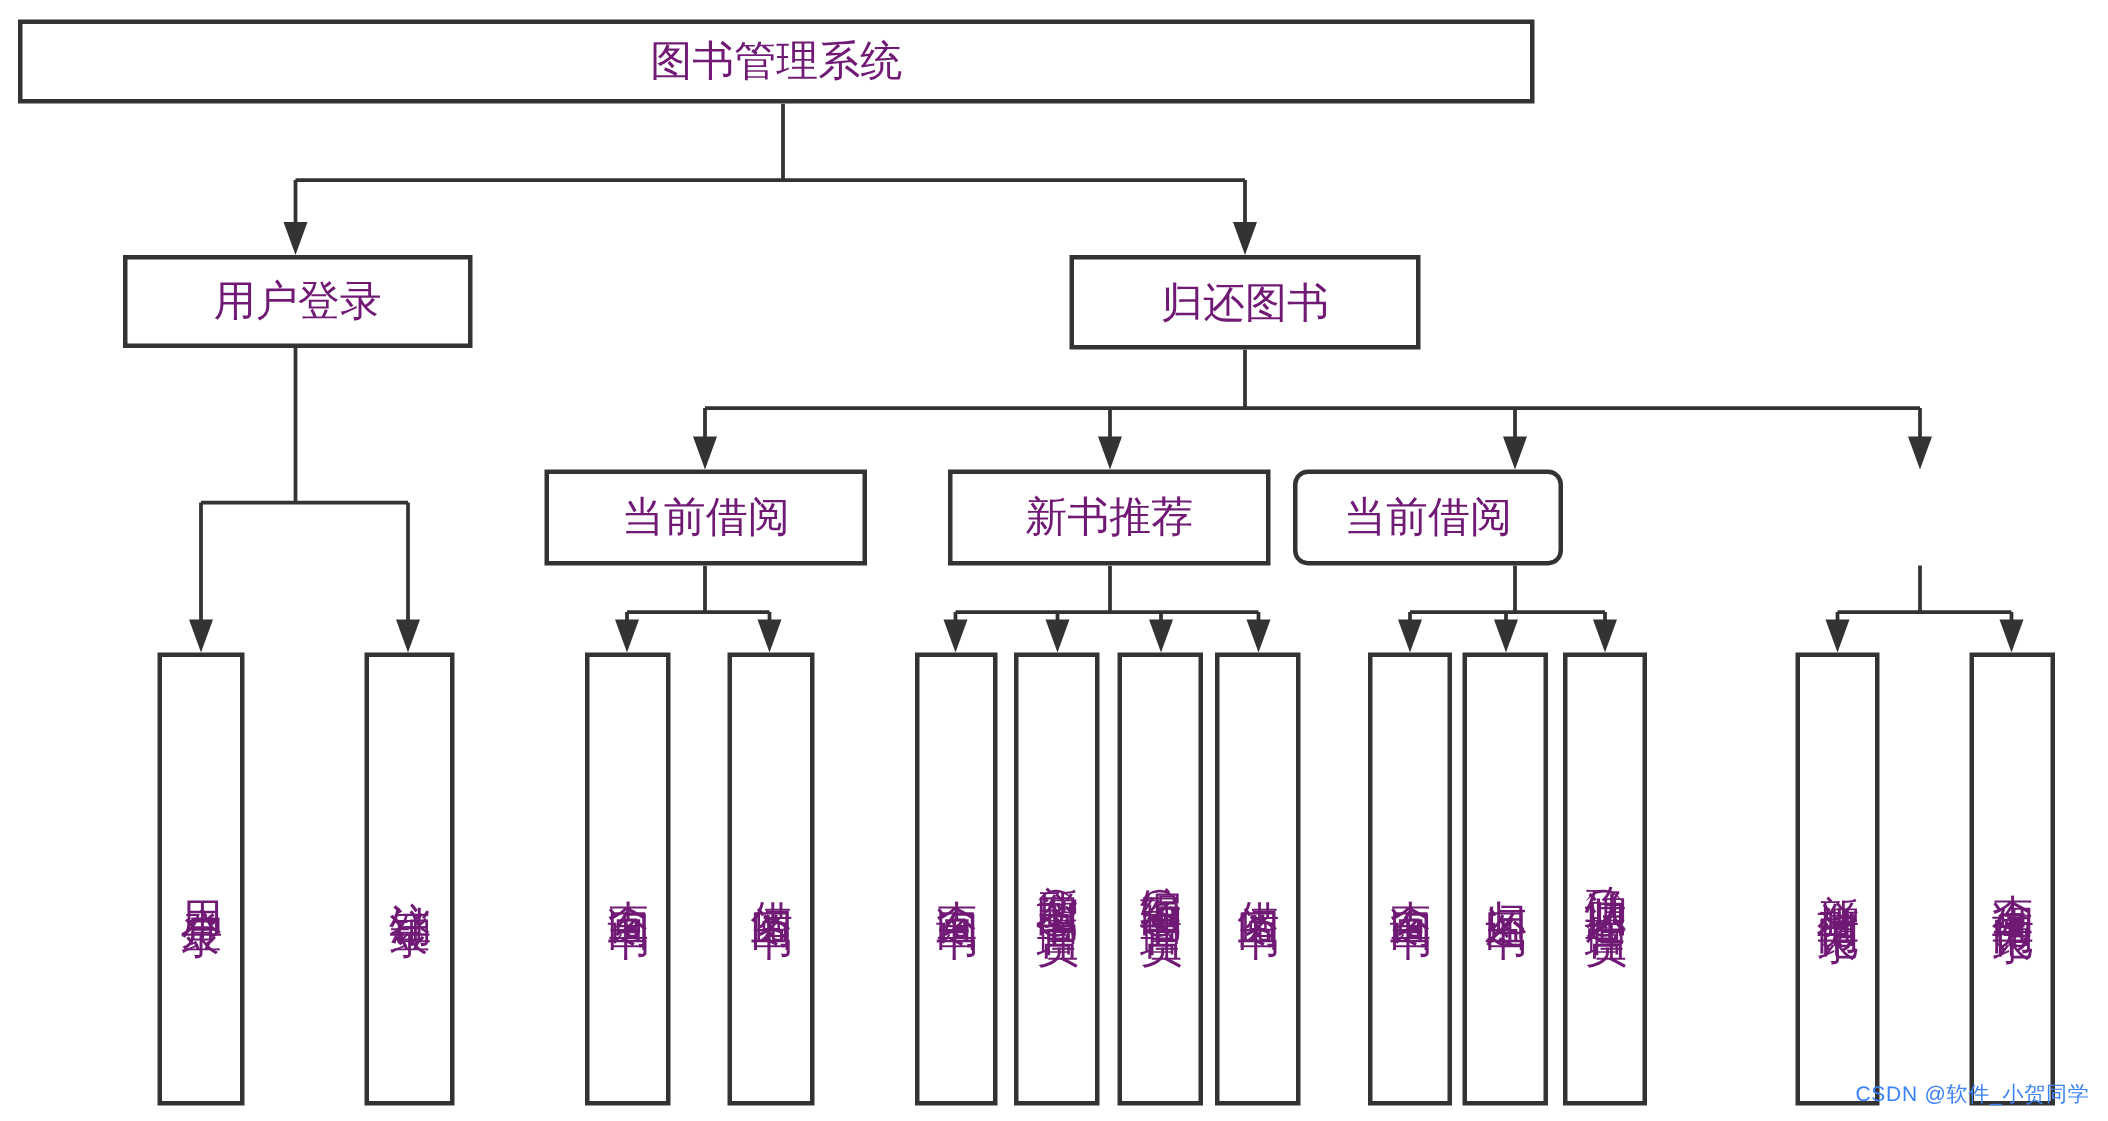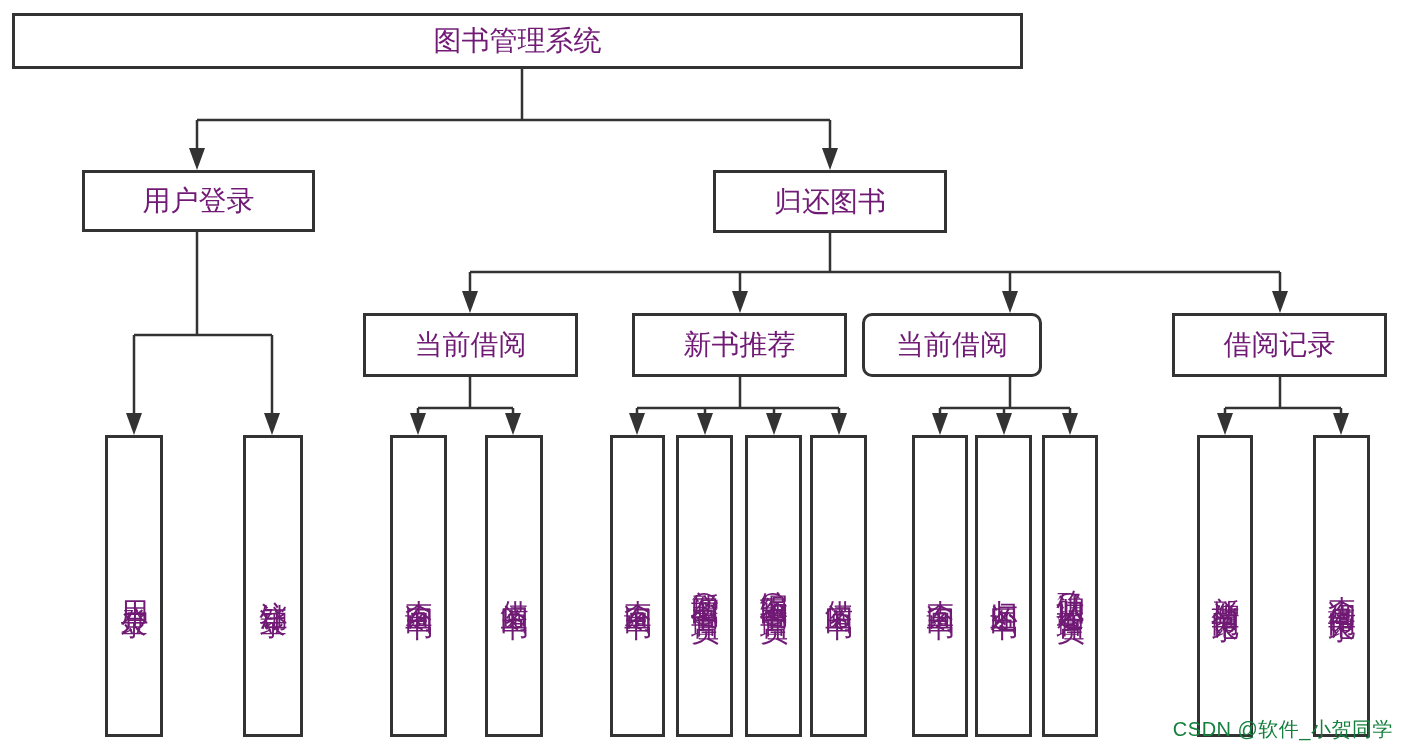--- a/index.html
+++ b/index.html
@@ -39,23 +39,23 @@
   .vbox {
     writing-mode: vertical-rl;
     text-orientation: mixed;
     letter-spacing: 4px;
     white-space: normal;
   }
   .watermark {
     position: absolute;
     top: 717px;
     right: 12px;
-    font-size: 20px;
+    font-size: 14px;
     line-height: 24px;
-    color: #15803d;
+    color: #3b82f6;
     z-index: 3;
     letter-spacing: 0.5px;
   }
 </style>
 </head>
 <body>
 
 <div id="canvas">
 
   <svg id="connectors" viewBox="0 0 1405 747" xmlns="http://www.w3.org/2000/svg">
@@ -95,21 +95,20 @@
   </svg>
 
   <div class="box" style="left:12px; top:13px; width:1011px; height:56px;">图书管理系统</div>
 
   <div class="box" style="left:82px; top:170px; width:233px; height:62px;">用户登录</div>
   <div class="box" style="left:713px; top:170px; width:234px; height:63px;">归还图书</div>
 
   <div class="box" style="left:363px; top:313px; width:215px; height:64px;">当前借阅</div>
   <div class="box" style="left:632px; top:313px; width:215px; height:64px;">新书推荐</div>
   <div class="box" style="left:862px; top:313px; width:180px; height:64px;border-radius:10px;">当前借阅</div>
-  <div class="box" style="left:1172px; top:313px; width:215px; height:64px;">借阅记录</div>
 
   <div class="box vbox" style="left:105px; top:435px; width:58px; height:302px;">用户登录</div>
   <div class="box vbox" style="left:243px; top:435px; width:60px; height:302px;">注销登录</div>
 
   <div class="box vbox" style="left:390px; top:435px; width:57px; height:302px;">查询图书</div>
   <div class="box vbox" style="left:485px; top:435px; width:58px; height:302px;">借阅图书</div>
 
   <div class="box vbox" style="left:610px; top:435px; width:55px; height:302px;">查询图书</div>
   <div class="box vbox" style="left:676px; top:435px; width:57px; height:302px;">新增图书（管理员）</div>
   <div class="box vbox" style="left:745px; top:435px; width:57px; height:302px;">编辑图书（管理员）</div>

